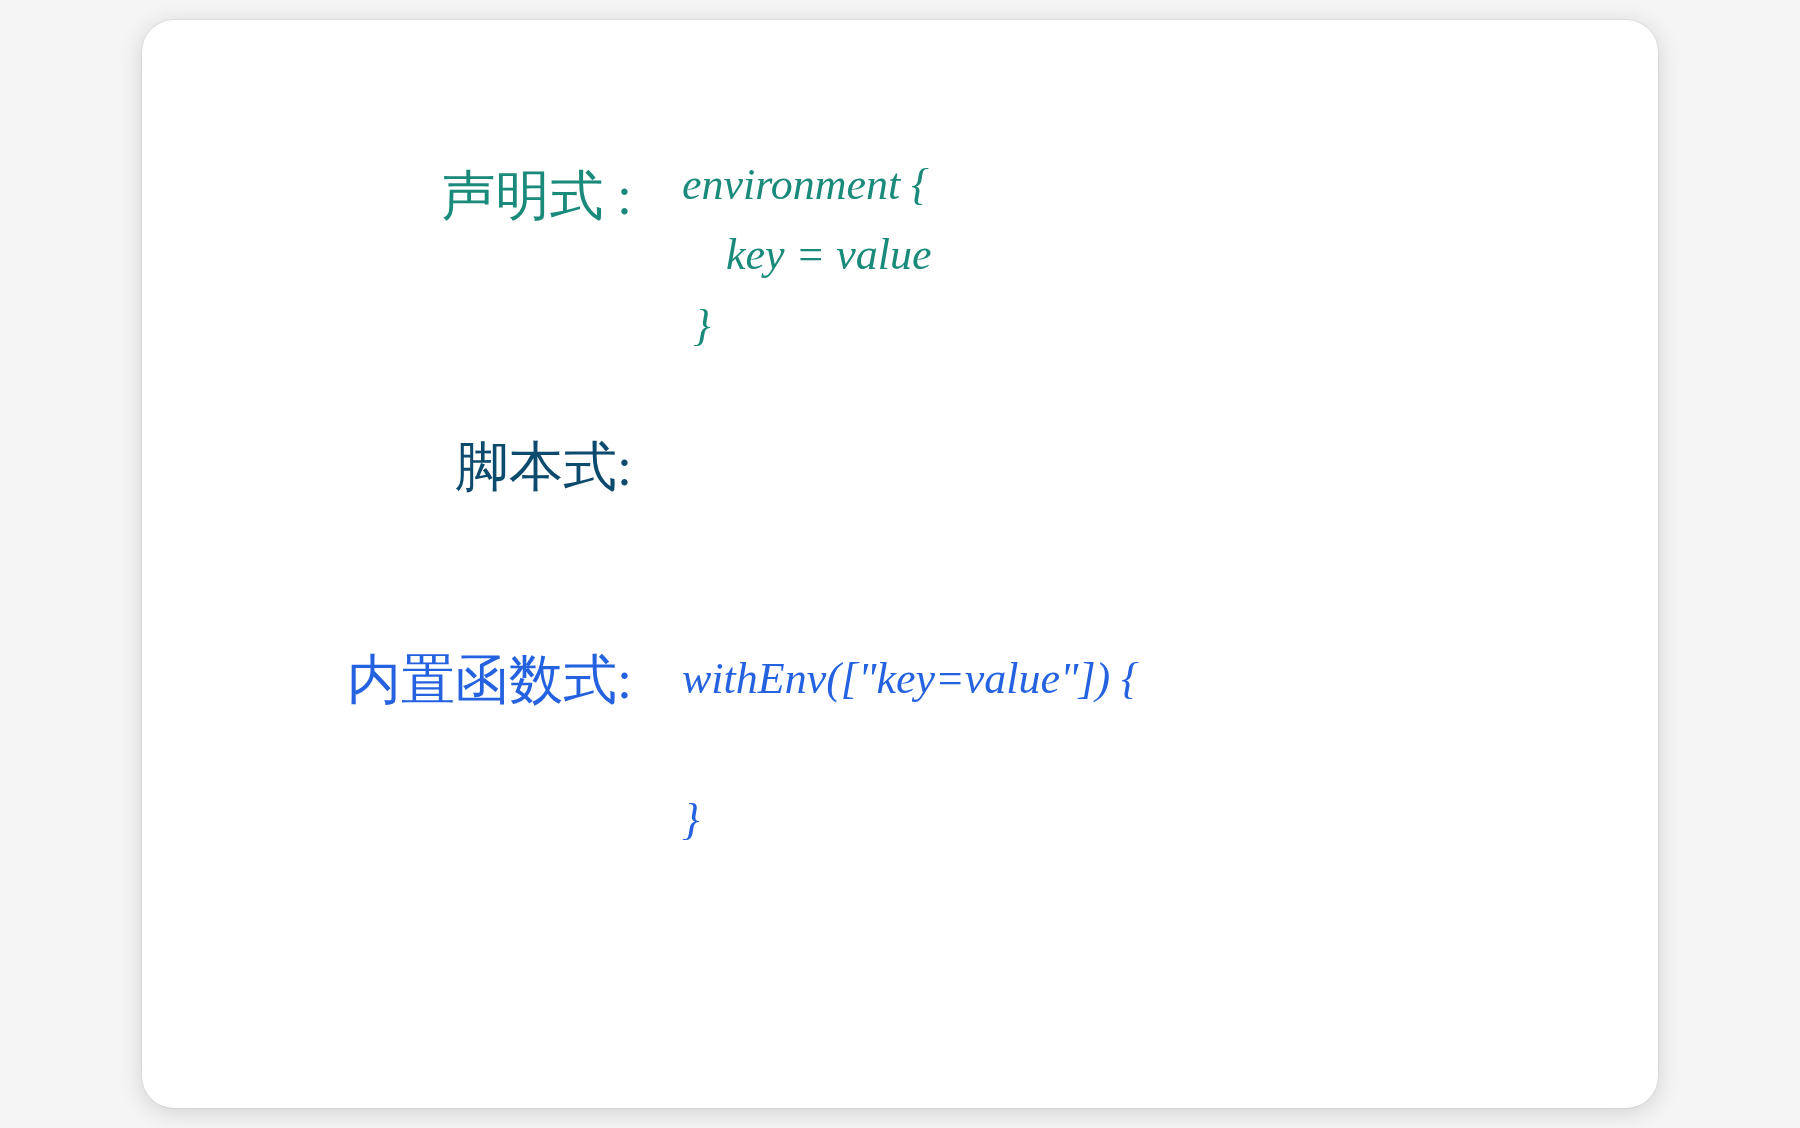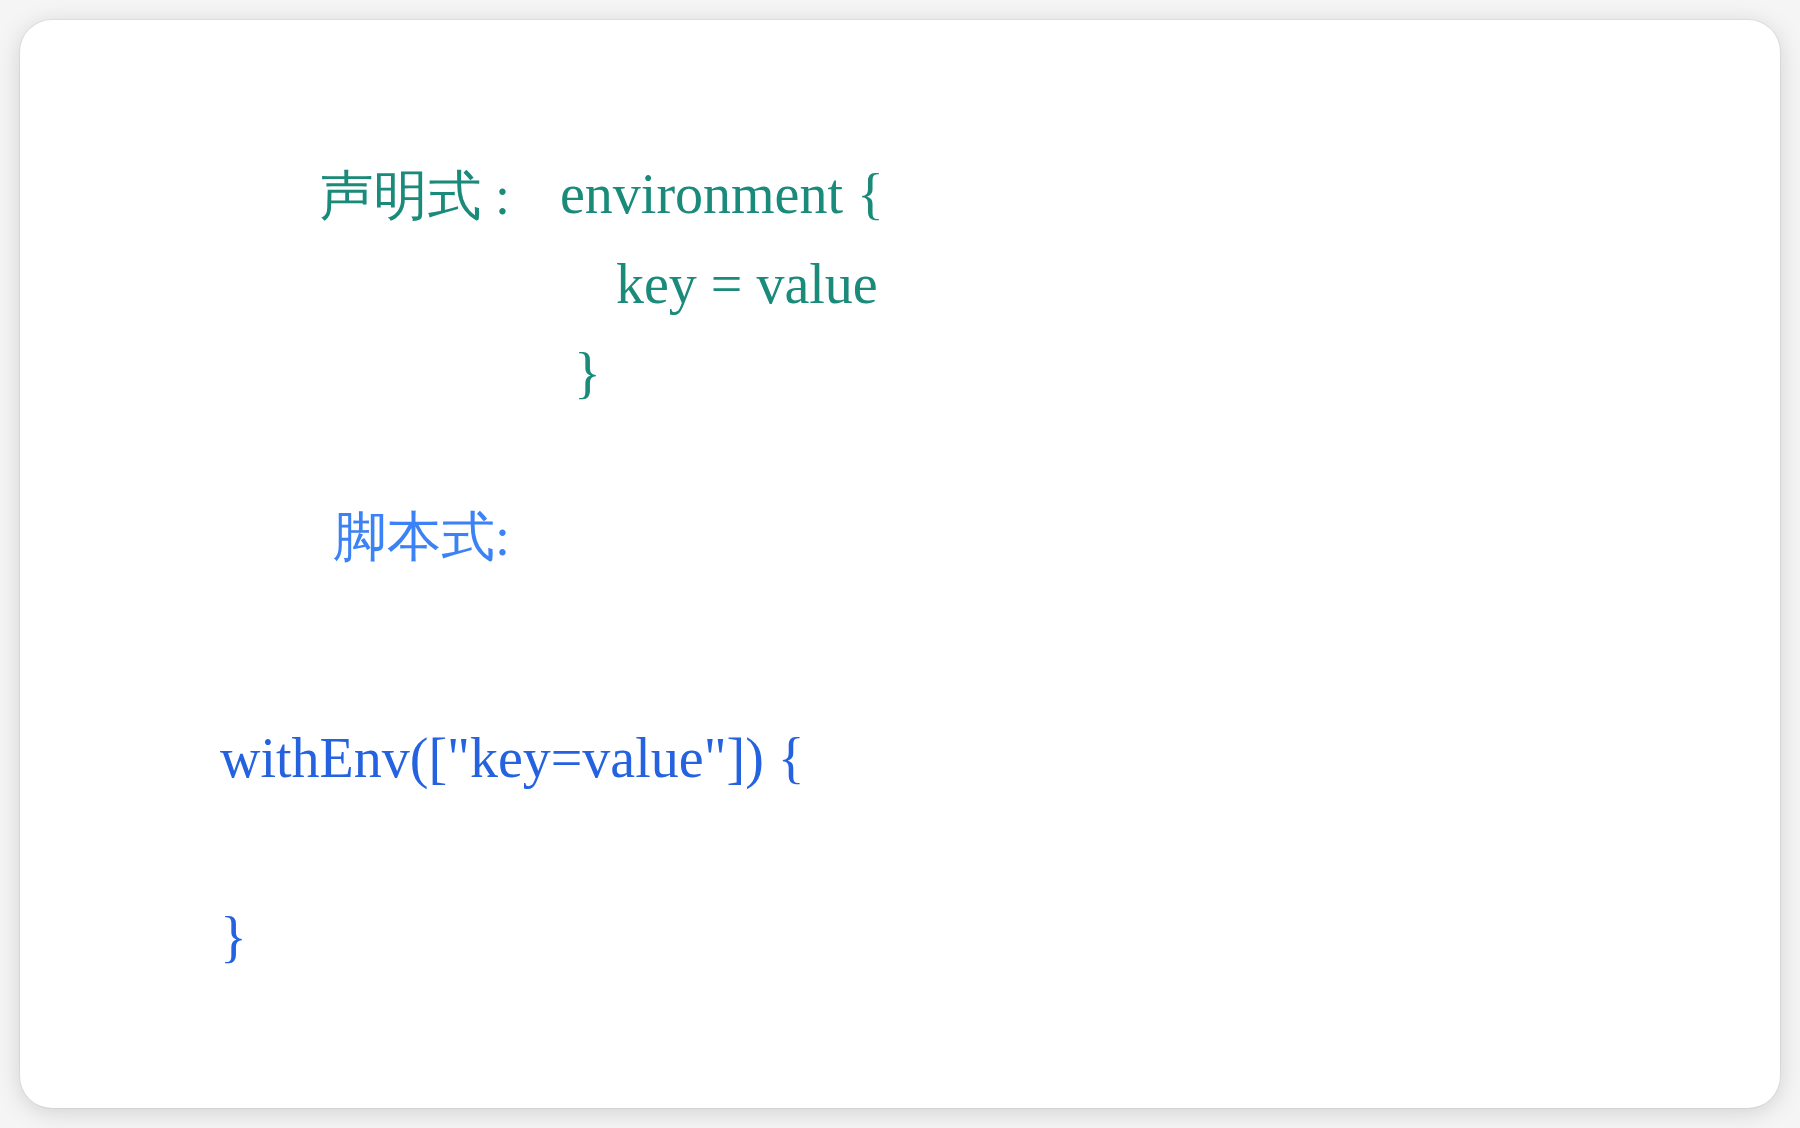--- a/index.html
+++ b/index.html
@@ -6,21 +6,21 @@
     body {
       width: 1800px;
       height: 1128px;
       background: #f5f5f5;
       display: flex;
       align-items: center;
       justify-content: center;
       font-family: "Comic Sans MS", "Segoe Script", cursive;
     }
     .card {
-      width: 1760px;
+      width: 1516px;
       height: 1088px;
       background: #ffffff;
       border-radius: 32px;
       box-shadow: 0 4px 24px rgba(0,0,0,0.15), 0 0 0 1px rgba(0,0,0,0.05);
       position: relative;
       padding: 130px 100px 100px 200px;
     }
     .row {
       display: flex;
       align-items: flex-start;
@@ -29,27 +29,28 @@
     .label {
       font-size: 54px;
       font-weight: 500;
       min-width: 340px;
       text-align: right;
       padding-right: 50px;
       white-space: nowrap;
     }
     .code {
       font-family: "Comic Sans MS", "Segoe Script", cursive;
-      font-size: 56px;
+      font-size: 44px;
       line-height: 1.6;
       white-space: pre;
+      font-style: italic;
       font-weight: 400;
     }
     .teal { color: #1a8a7a; }
-    .gold { color: #3b82f6; margin-top: 12px; }
+    .gold { color: #0c4a6e; }
     .blue { color: #2462e0; }
     .row1 { margin-bottom: 70px; }
     .row2 { margin-bottom: 140px; }
     .row3 { margin-bottom: 0; }
     .row1 .label { padding-top: 10px; }
     .row2 .label { padding-top: 0; }
     .row3 .label { padding-top: 0; }
     .cn-label {
       font-family: "Kaiti SC", "KaiTi", "STKaiti", "Segoe Script", cursive;
       font-style: normal;
@@ -65,18 +66,19 @@
     <div class="code teal">environment {
     key = value
  }</div>
   </div>
 
   <div class="row row2">
     <div class="label gold cn-label">脚本式:</div>
   </div>
 
   <div class="row row3">
+    <div class="label blue cn-label">内置函数式:</div>
     <div class="code blue">withEnv(["key=value"]) {
 
 }</div>
   </div>
 
 </div>
 
 </body></html>

